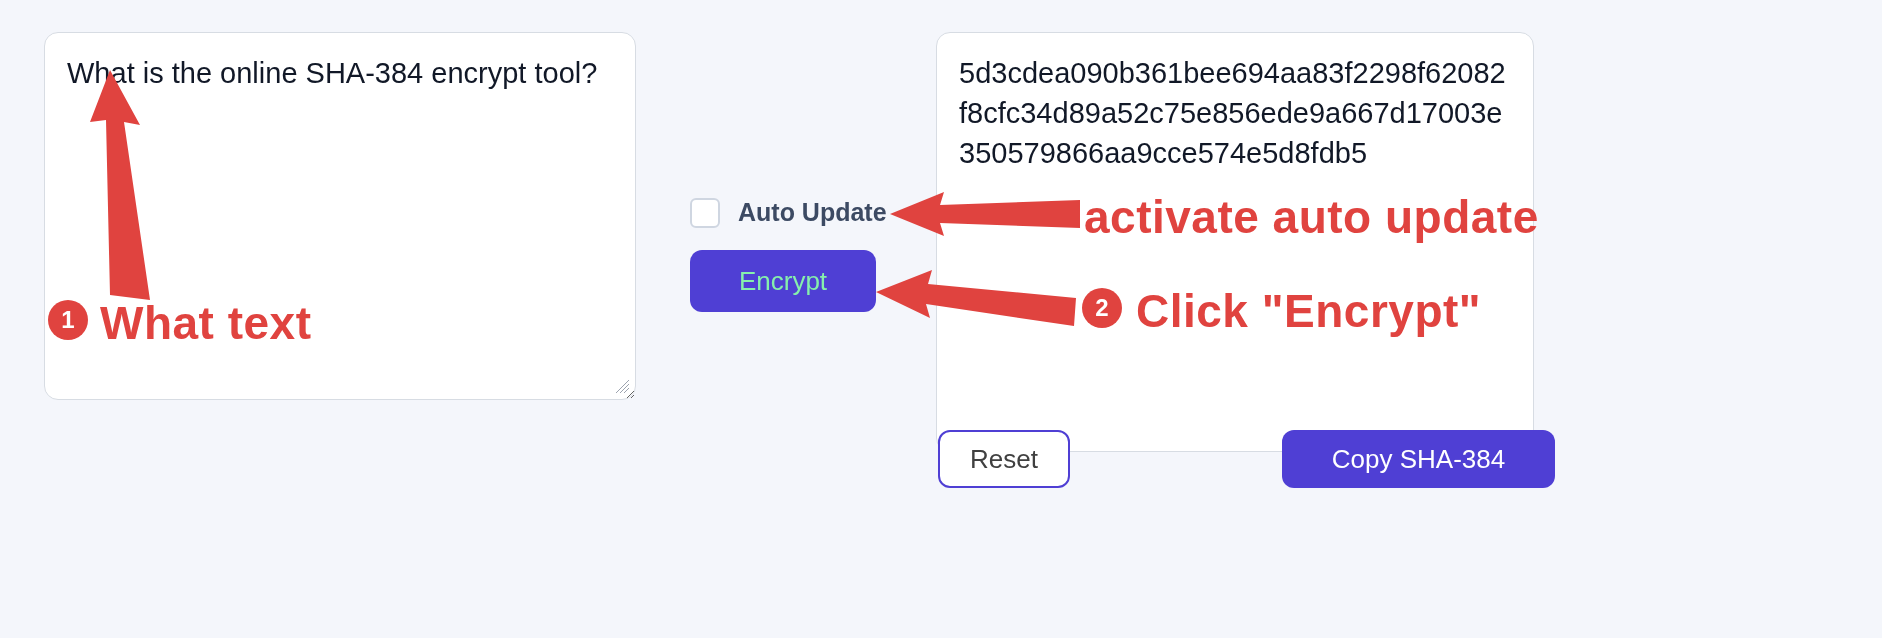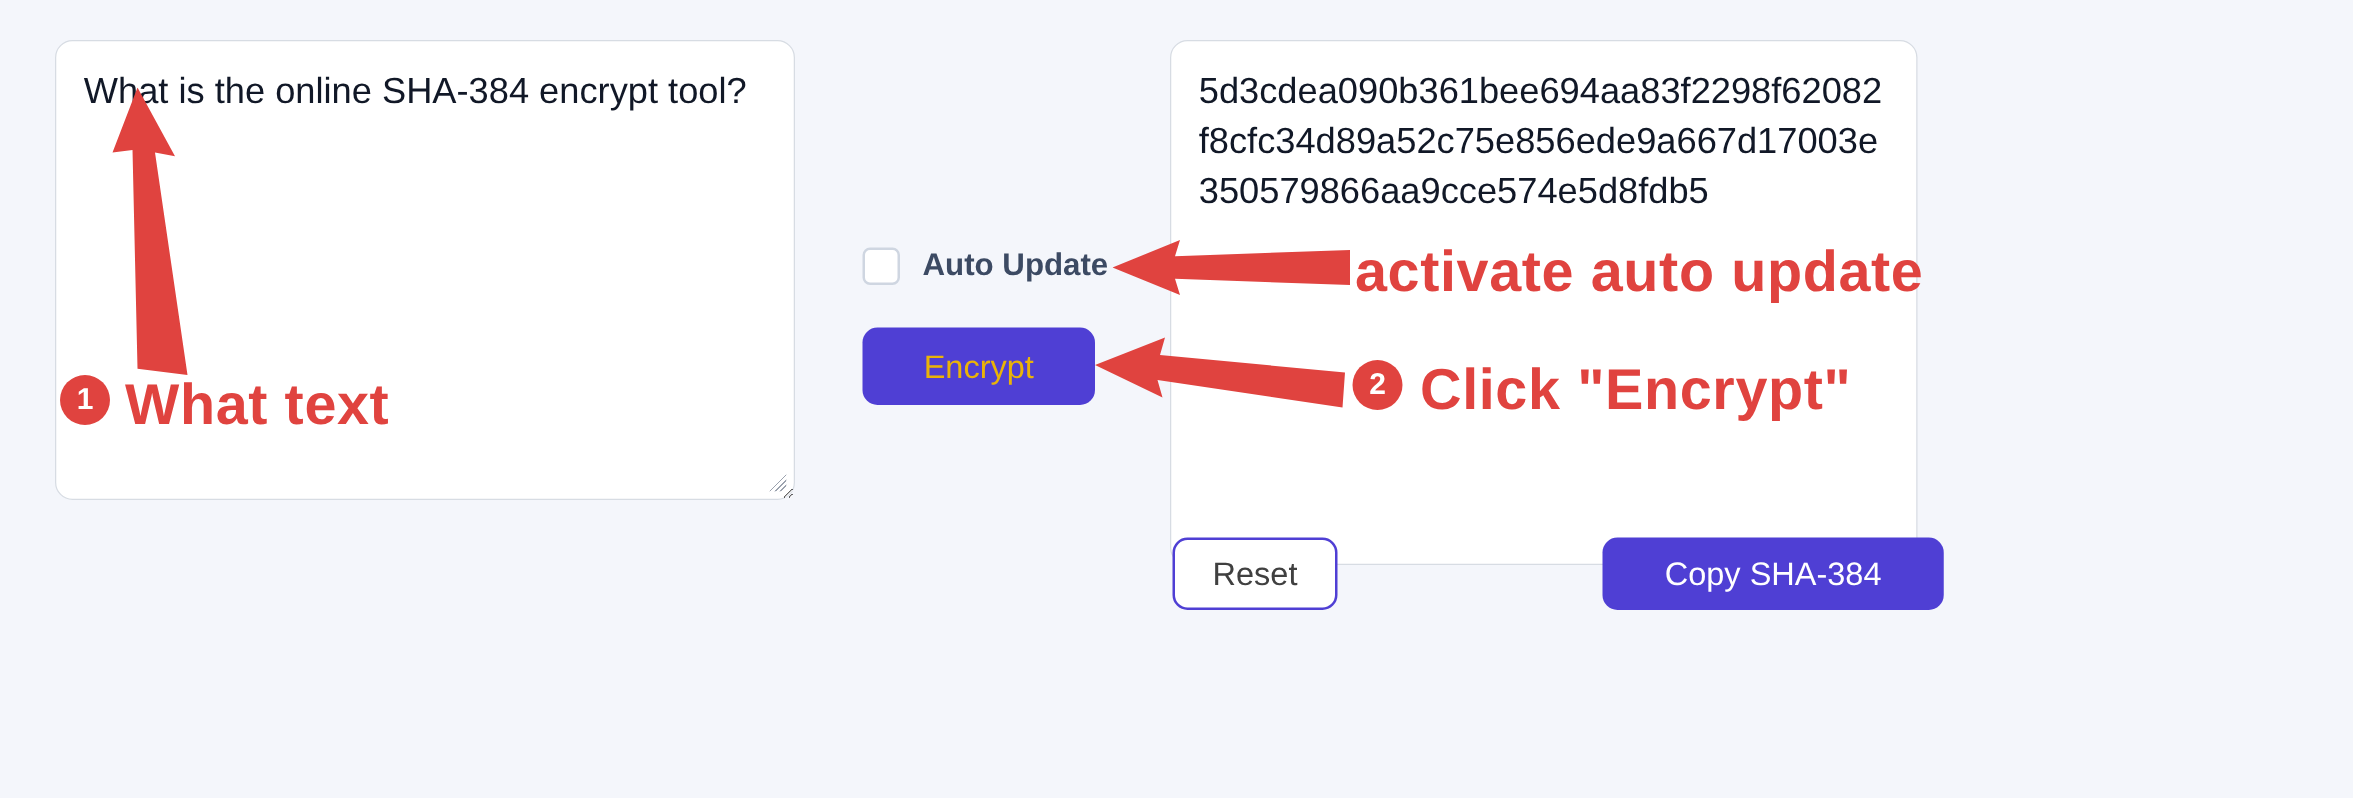--- a/index.html
+++ b/index.html
@@ -8,21 +8,21 @@
   .panel{position:absolute;background:#fff;border:1px solid #d7dce3;border-radius:14px;padding:20px 22px;font-size:29px;line-height:1.38;color:#111827;overflow:auto;resize:both}
   .panel::after{  content:"";position:absolute;right:6px;bottom:6px;width:14px;height:14px;background:linear-gradient(135deg,transparent 0 50%,#9ca3af 50% 55%,transparent 55% 65%,#9ca3af 65% 70%,transparent 70% 80%,#9ca3af 80% 85%,transparent 85%);pointer-events:none}
   #input-panel{left:44px;top:32px;width:592px;height:368px}
   #output-panel{left:936px;top:32px;width:598px;height:420px;word-break:break-all}
 
   
   #controls{position:absolute;left:690px;top:198px;width:200px}
   .chk-row{display:flex;align-items:flex-start;gap:18px}
   .chk{width:30px;height:30px;border:2px solid #cfd6e1;border-radius:6px;background:#fff;cursor:pointer}
   .chk-label{font-size:25px;font-weight:700;color:#3c4a63}
-  .encrypt-btn{margin-top:34px;width:186px;height:62px;border:none;border-radius:12px;background:#4f3fd4;color:#eab308;font-size:26px;font-weight:500;cursor:pointer}
+  .encrypt-btn{margin-top:22px;width:186px;height:62px;border:none;border-radius:12px;background:#4f3fd4;color:#86efac;font-size:26px;font-weight:500;cursor:pointer}
 
   
   .reset-btn{position:absolute;left:938px;top:430px;width:132px;height:58px;border:2px solid #4f3fd4;border-radius:12px;background:#fff;color:#404040;font-size:26px;font-weight:500;cursor:pointer}
   .copy-btn{position:absolute;left:1282px;top:430px;width:273px;height:58px;border:none;border-radius:12px;background:#4f3fd4;color:#fff;font-size:26px;font-weight:500;cursor:pointer}
 
   
   .anno-text{position:absolute;color:#e0433f;font-weight:800;font-size:46px;letter-spacing:.5px;pointer-events:none}
   .anno-badge{position:absolute;width:40px;height:40px;border-radius:50%;background:#e0433f;color:#fff;font-weight:800;font-size:24px;display:flex;align-items:center;justify-content:center;pointer-events:none}
   svg.arrow{position:absolute;pointer-events:none}
   svg.arrow path{fill:#e0433f}

